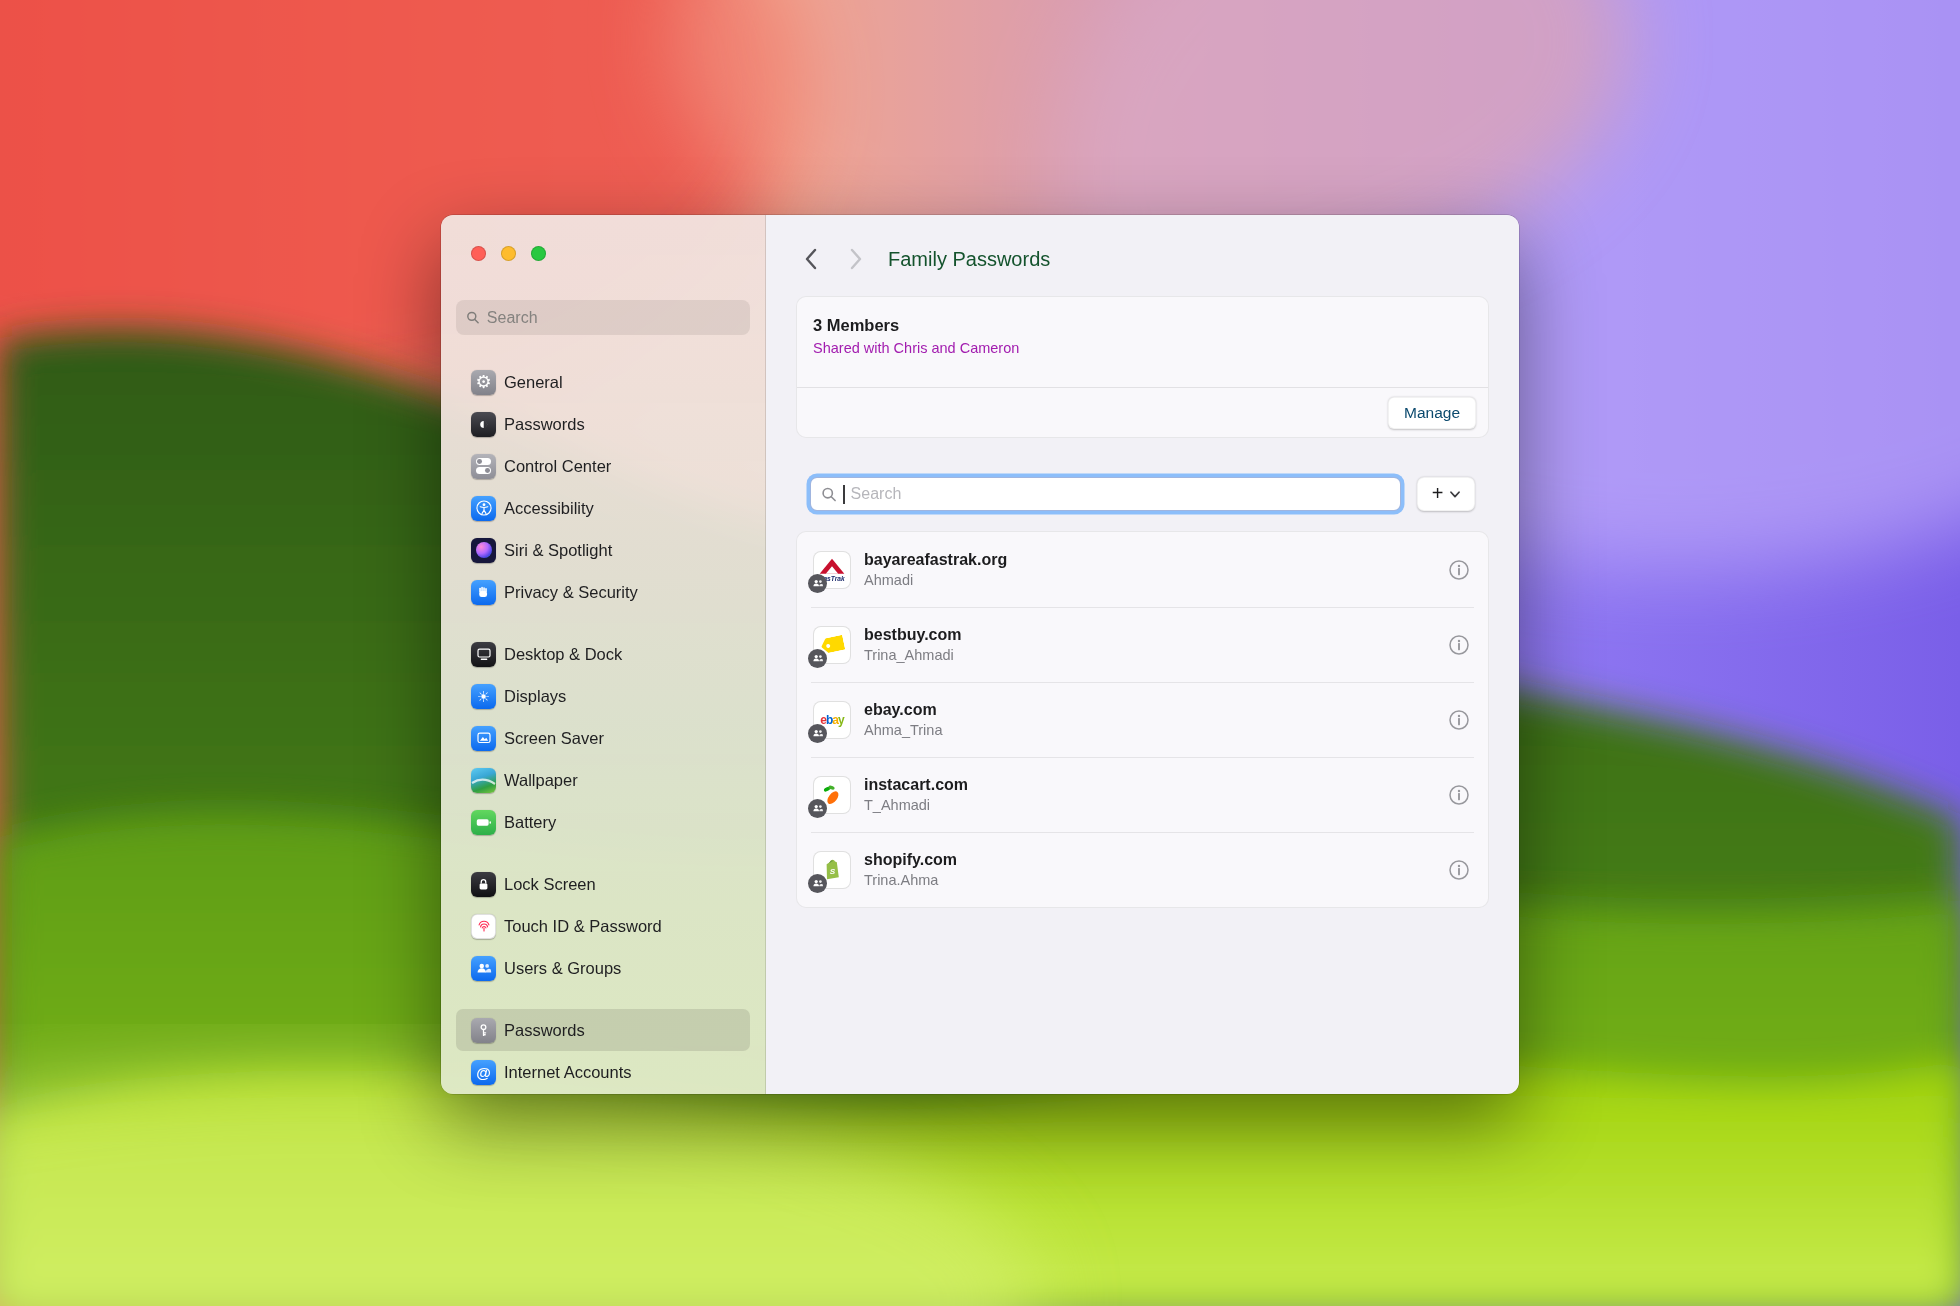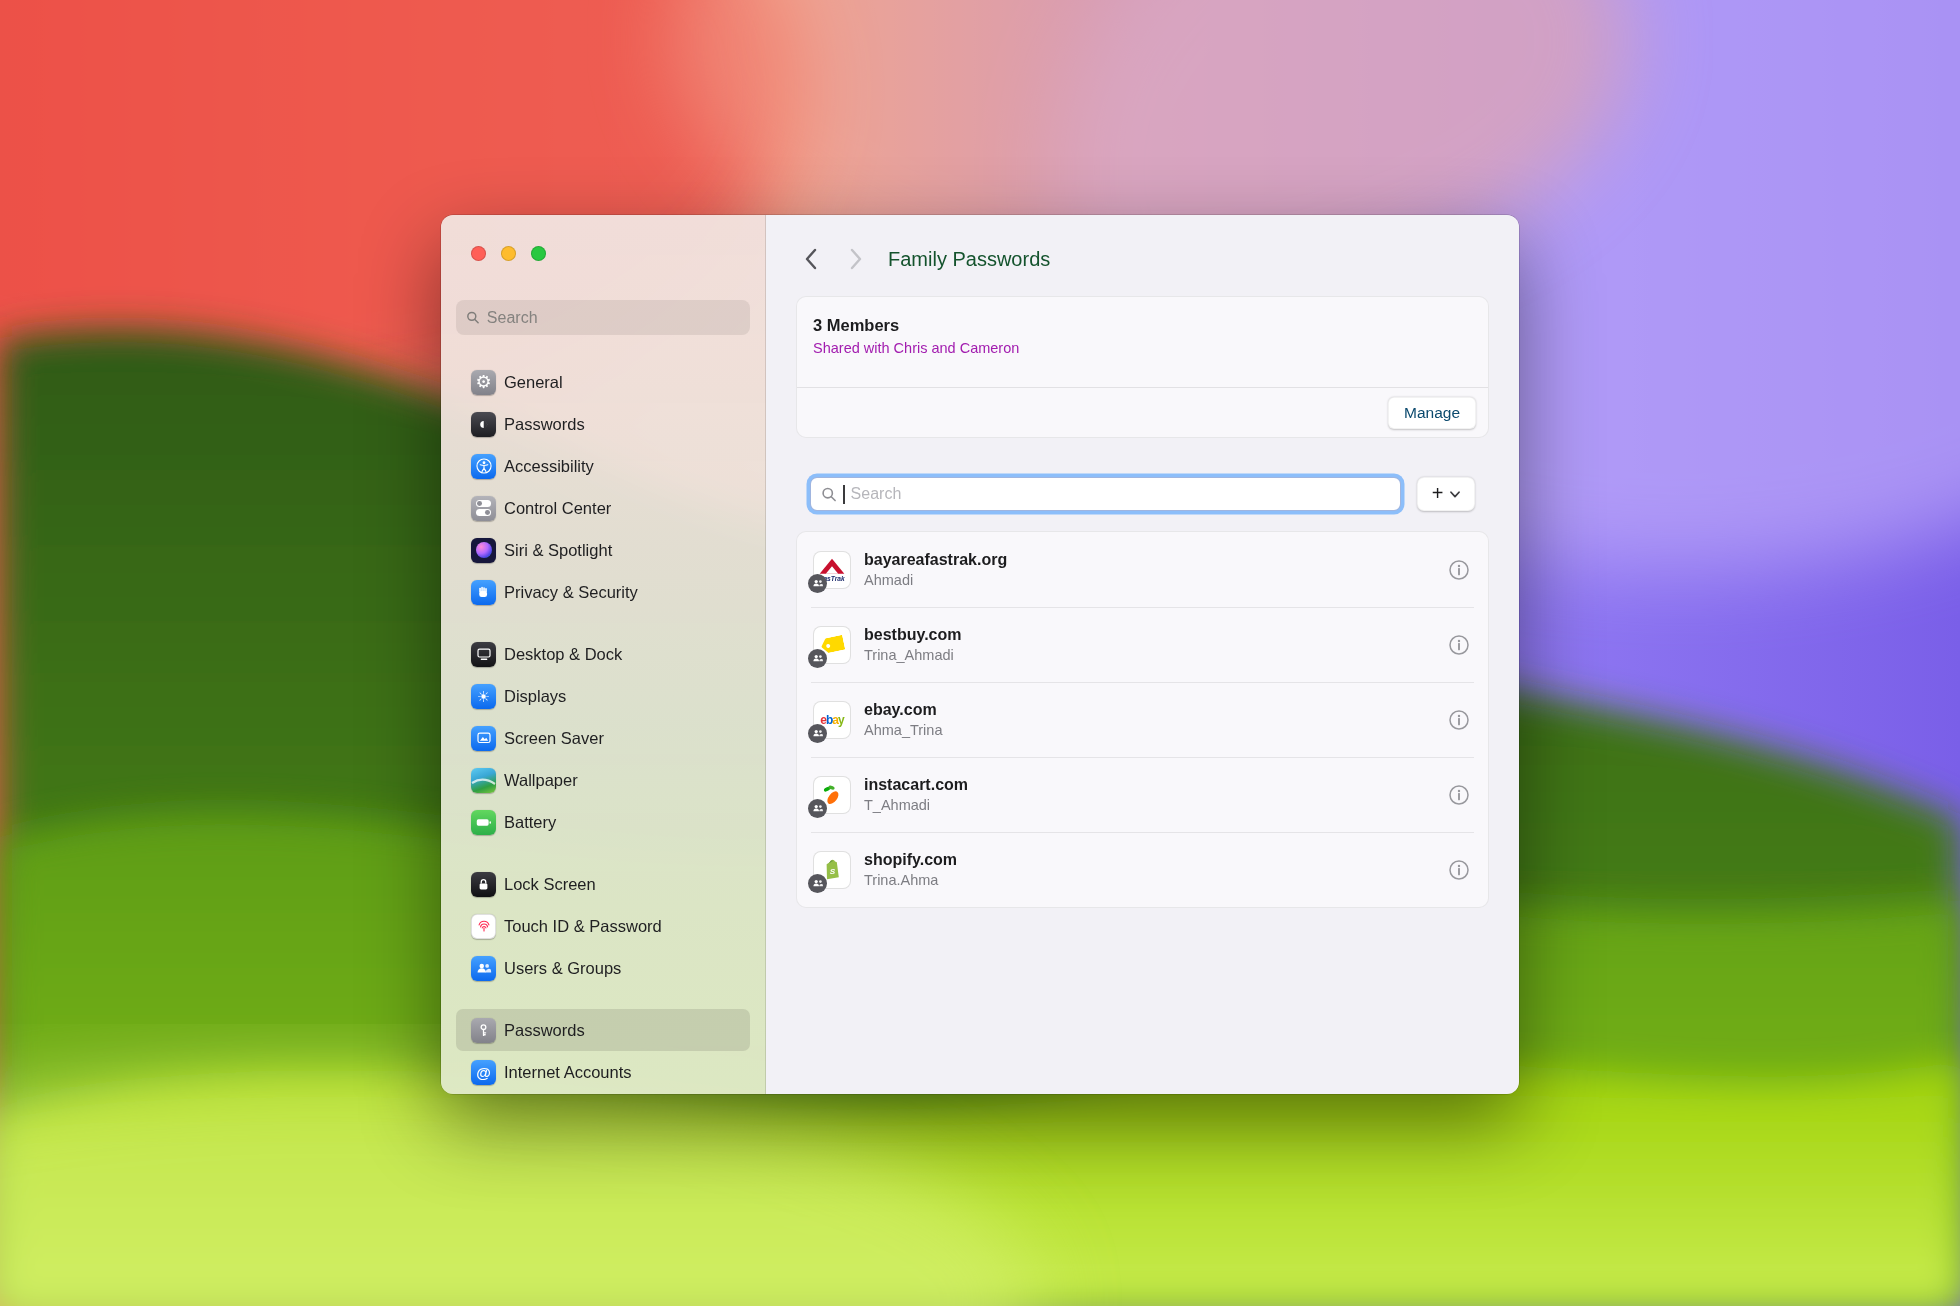--- a/index.html
+++ b/index.html
@@ -221,39 +221,39 @@
       <div class="sgroup">
         <div class="srow">
           <span class="icn i-gear">⚙</span>
           <span class="slabel">General</span>
         </div>
         <div class="srow">
           <span class="icn i-appearance">◐</span>
           <span class="slabel">Passwords</span>
         </div>
         <div class="srow">
-          <span class="icn i-access">
-            <svg width="18" height="18" viewBox="0 0 24 24">
-              <circle cx="12" cy="12" r="9.4" fill="none" stroke="#fff" stroke-width="1.5"></circle>
-              <circle cx="12" cy="7.7" r="1.9" fill="#fff"></circle>
-              <path d="M7 10.4 Q12 12.3 17 10.4 M12 12.4 V15 M12 15 L9.4 19.2 M12 15 L14.6 19.2" stroke="#fff" stroke-width="1.6" fill="none" stroke-linecap="round"></path>
-            </svg>
-          </span>
-          <span class="slabel">Accessibility</span>
-        </div>
-        <div class="srow">
           <span class="icn i-cc">
             <span class="cc-pill">
                 <i></i>
               </span>
             <span class="cc-pill r">
                 <i></i>
               </span>
           </span>
           <span class="slabel">Control Center</span>
+        </div>
+        <div class="srow">
+          <span class="icn i-access">
+            <svg width="18" height="18" viewBox="0 0 24 24">
+              <circle cx="12" cy="12" r="9.4" fill="none" stroke="#fff" stroke-width="1.5"></circle>
+              <circle cx="12" cy="7.7" r="1.9" fill="#fff"></circle>
+              <path d="M7 10.4 Q12 12.3 17 10.4 M12 12.4 V15 M12 15 L9.4 19.2 M12 15 L14.6 19.2" stroke="#fff" stroke-width="1.6" fill="none" stroke-linecap="round"></path>
+            </svg>
+          </span>
+          <span class="slabel">Accessibility</span>
         </div>
         <div class="srow">
           <span class="icn i-siri">
               <span class="siri-orb"></span>
             </span>
           <span class="slabel">Siri &amp; Spotlight</span>
         </div>
         <div class="srow">
           <span class="icn i-privacy">
             <svg width="17" height="17" viewBox="0 0 24 24" fill="#fff">

